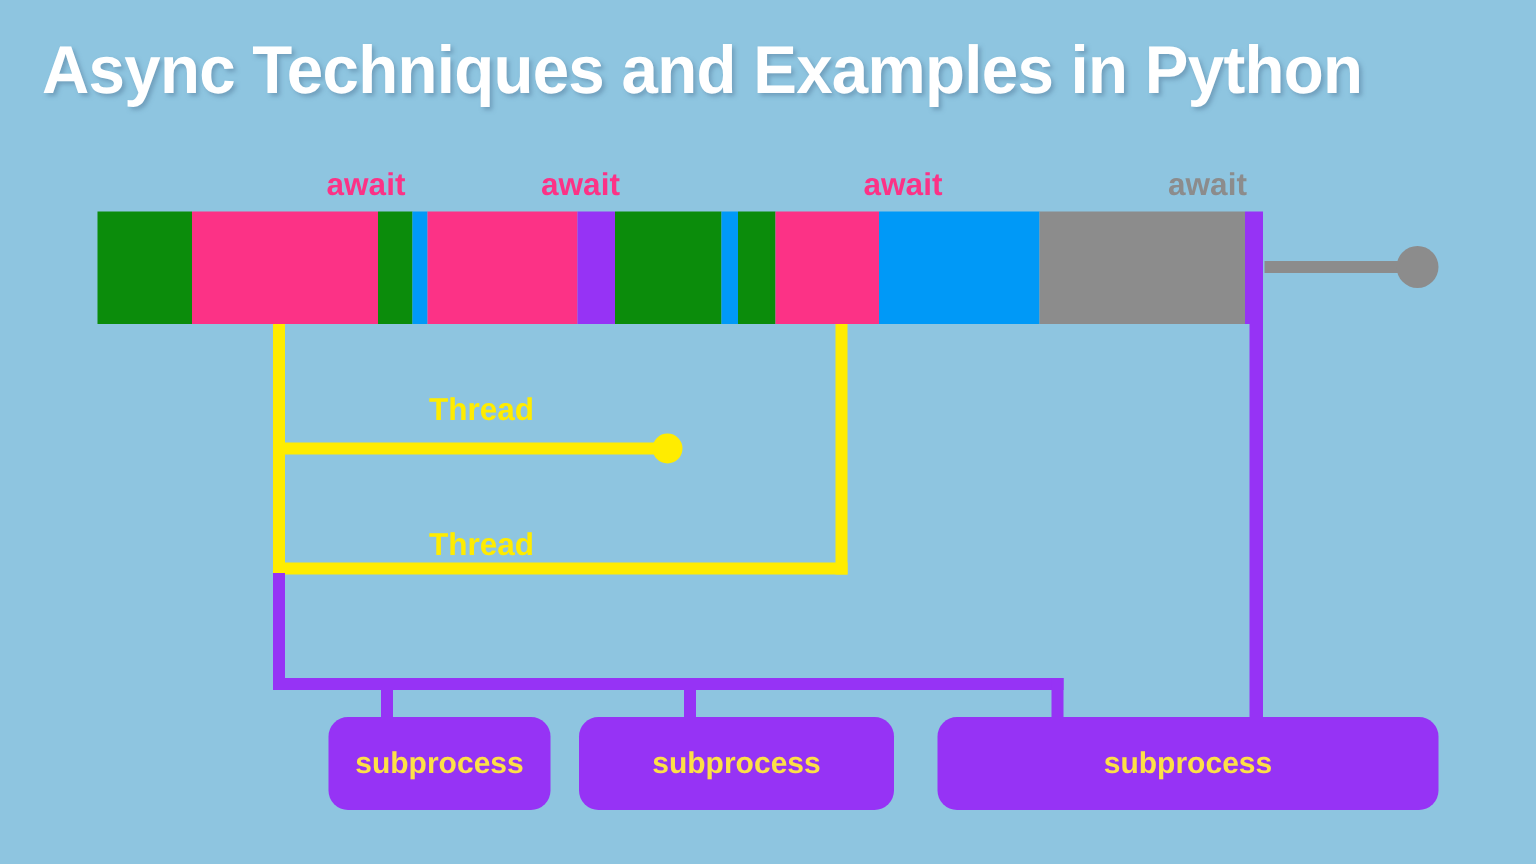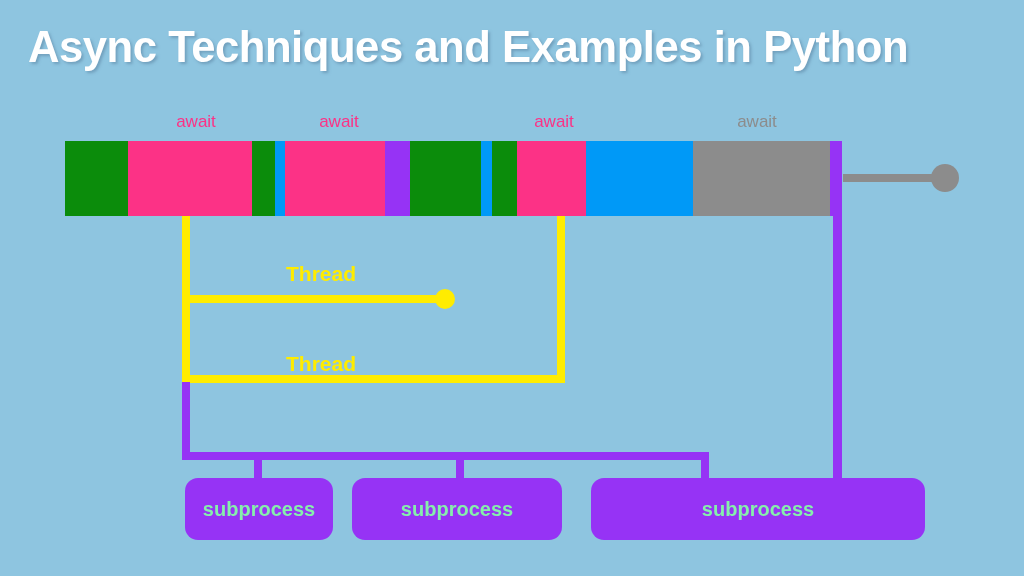--- a/index.html
+++ b/index.html
@@ -17,23 +17,24 @@
     font-size:45px;font-weight:bold;color:#ffffff;
     letter-spacing:-0.5px;
     white-space:nowrap;
     transform:scaleX(0.97);transform-origin:left center;
     text-shadow:2px 2px 3px rgba(90,130,160,0.55);
   }
   .seg{position:absolute;top:0;height:75px;}
 
   .awaitlbl{
     position:absolute;
-    font-size:17px;font-weight:normal;
+    font-size:21px;font-weight:bold;
     white-space:nowrap;
     transform:translateX(-50%);
+    margin-left:48px;
   }
 
   
   .tail-line{position:absolute;background:#8c8c8c;}
   .tail-dot{position:absolute;border-radius:50%;background:#8c8c8c;}
 
   
   .ypath{position:absolute;background:#ffec00;}
   .ydot{position:absolute;border-radius:50%;background:#ffec00;}
   .threadlbl{
@@ -42,23 +43,24 @@
     white-space:nowrap;
     transform:translateX(-50%);
     text-align:center;
   }
 
   
   .ppath{position:absolute;background:#9633f5;}
   .sbox{
     position:absolute;
     background:#9633f5;border-radius:13px;
-    color:#86efac;font-size:20px;font-weight:bold;
+    color:#fde047;font-size:20px;font-weight:bold;
     display:flex;align-items:center;justify-content:center;
     white-space:nowrap;
+    margin-left:34px;
   }
 </style>
 </head>
 <body style="background: rgb(142, 197, 224);">
 
 <div id="stage">
 
   <div class="title">Async Techniques and Examples in Python</div>
 
   <div id="timeline-layer">

